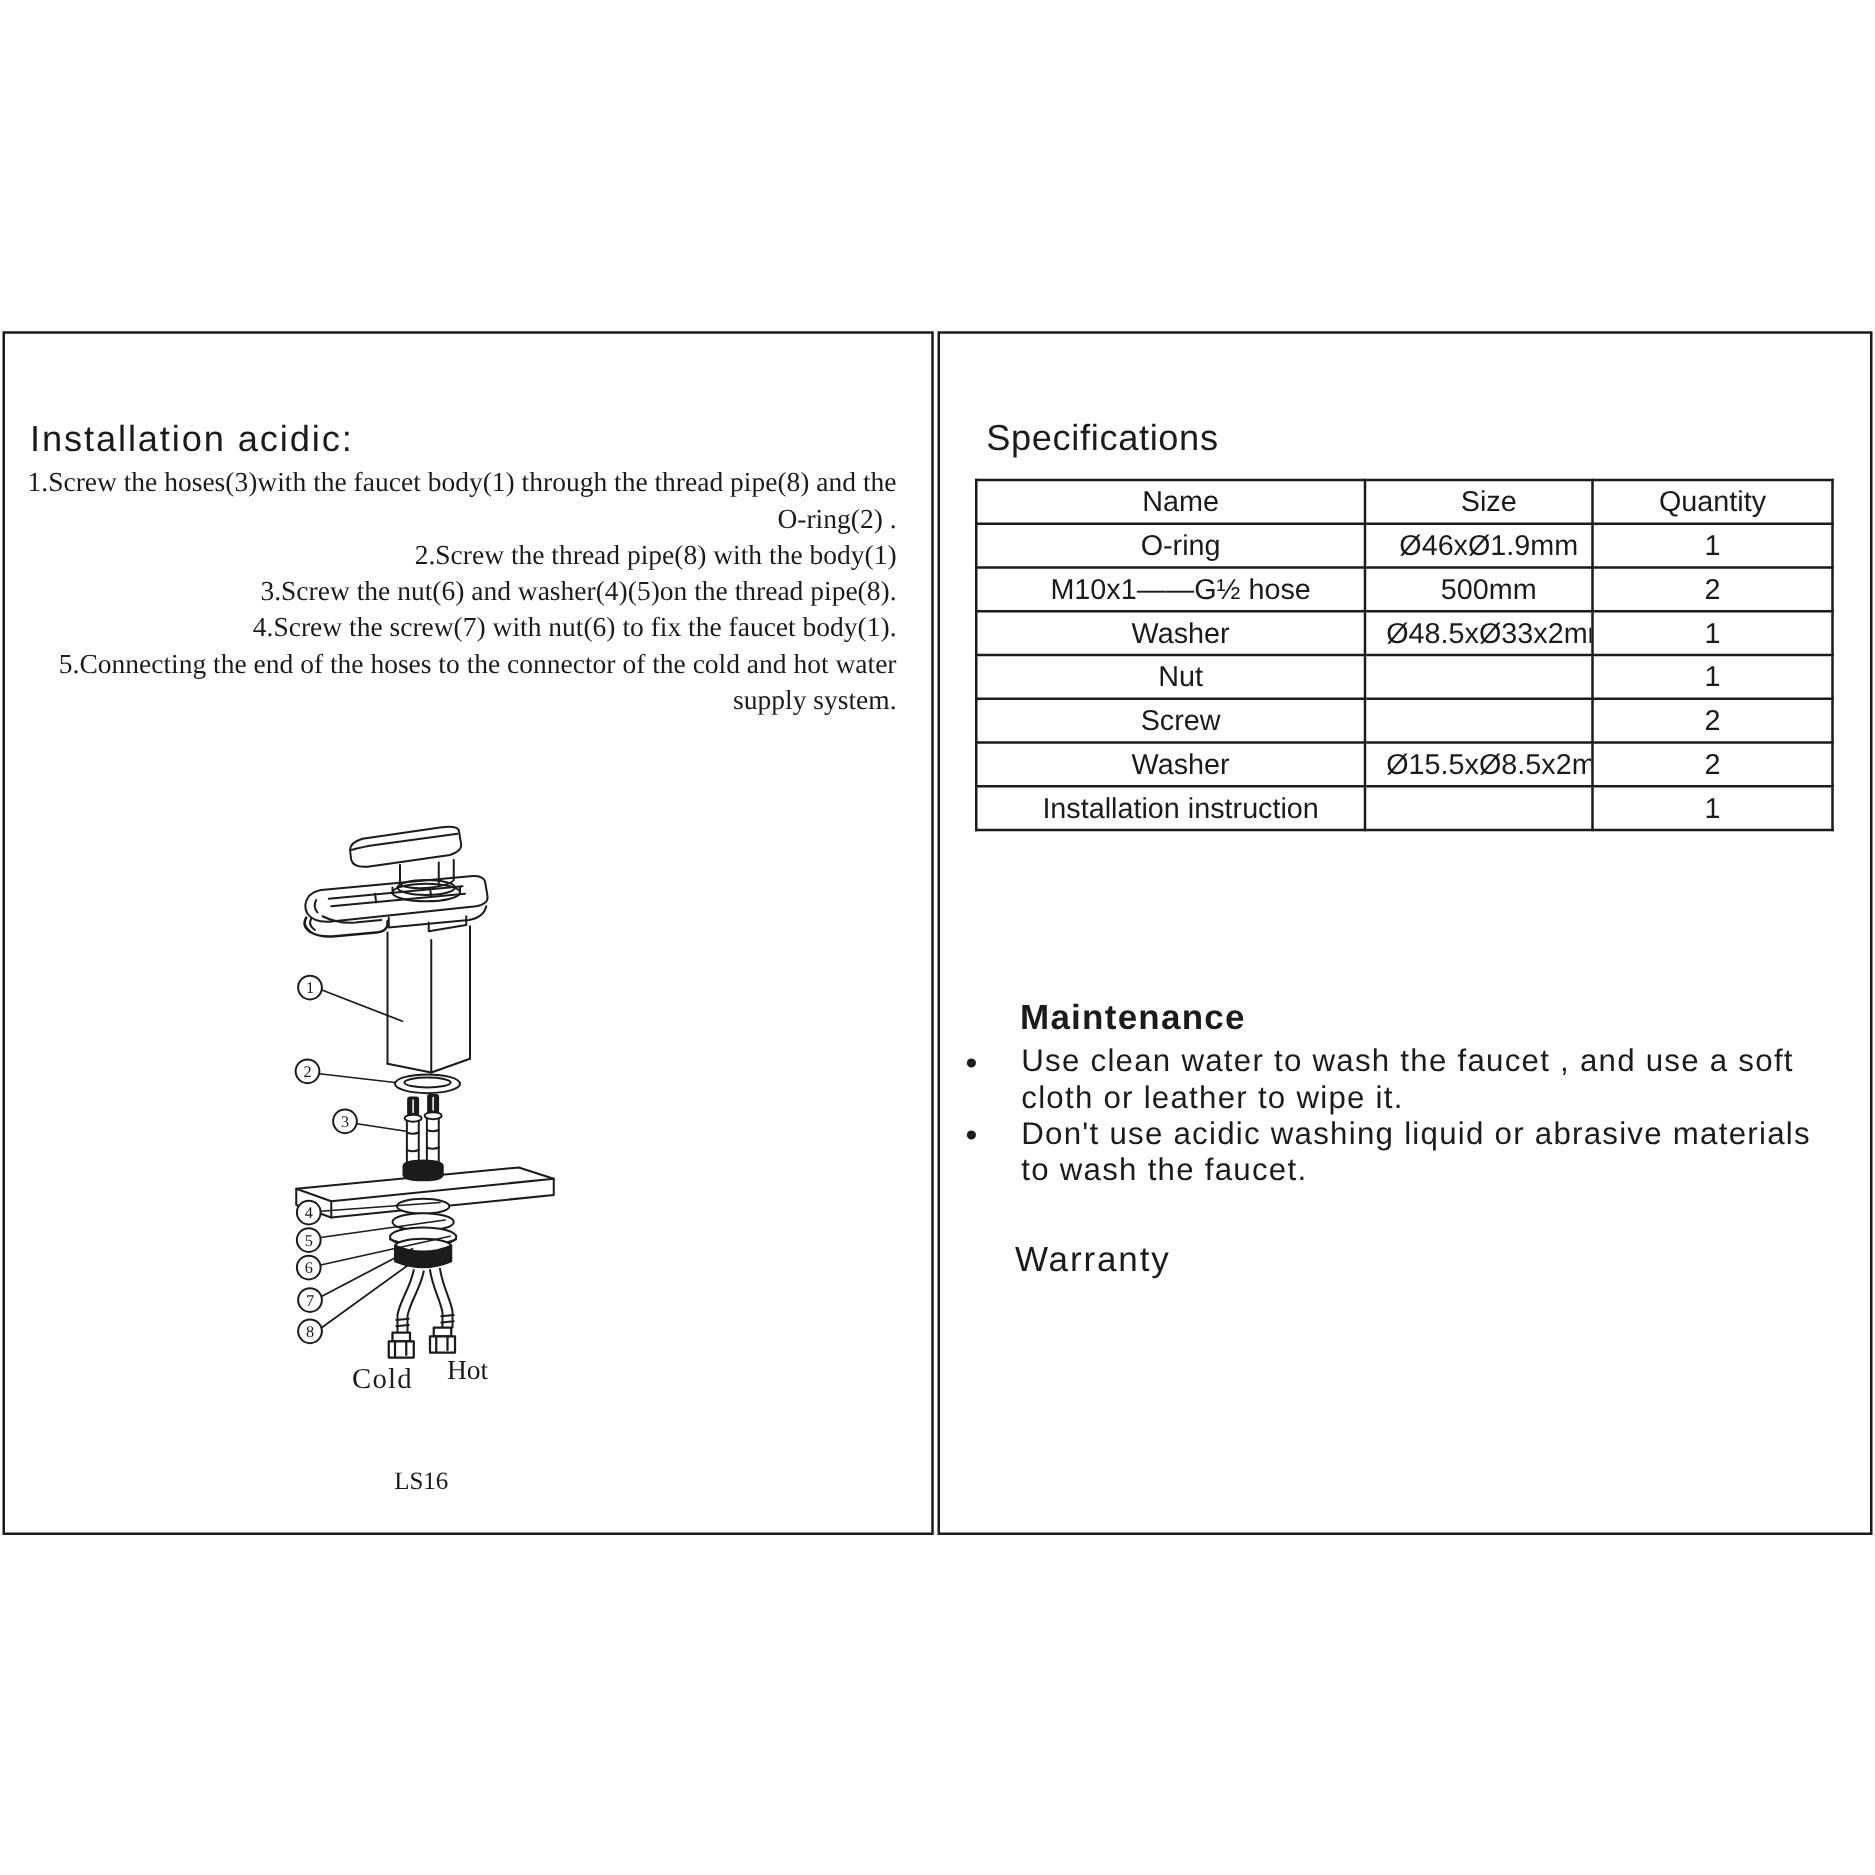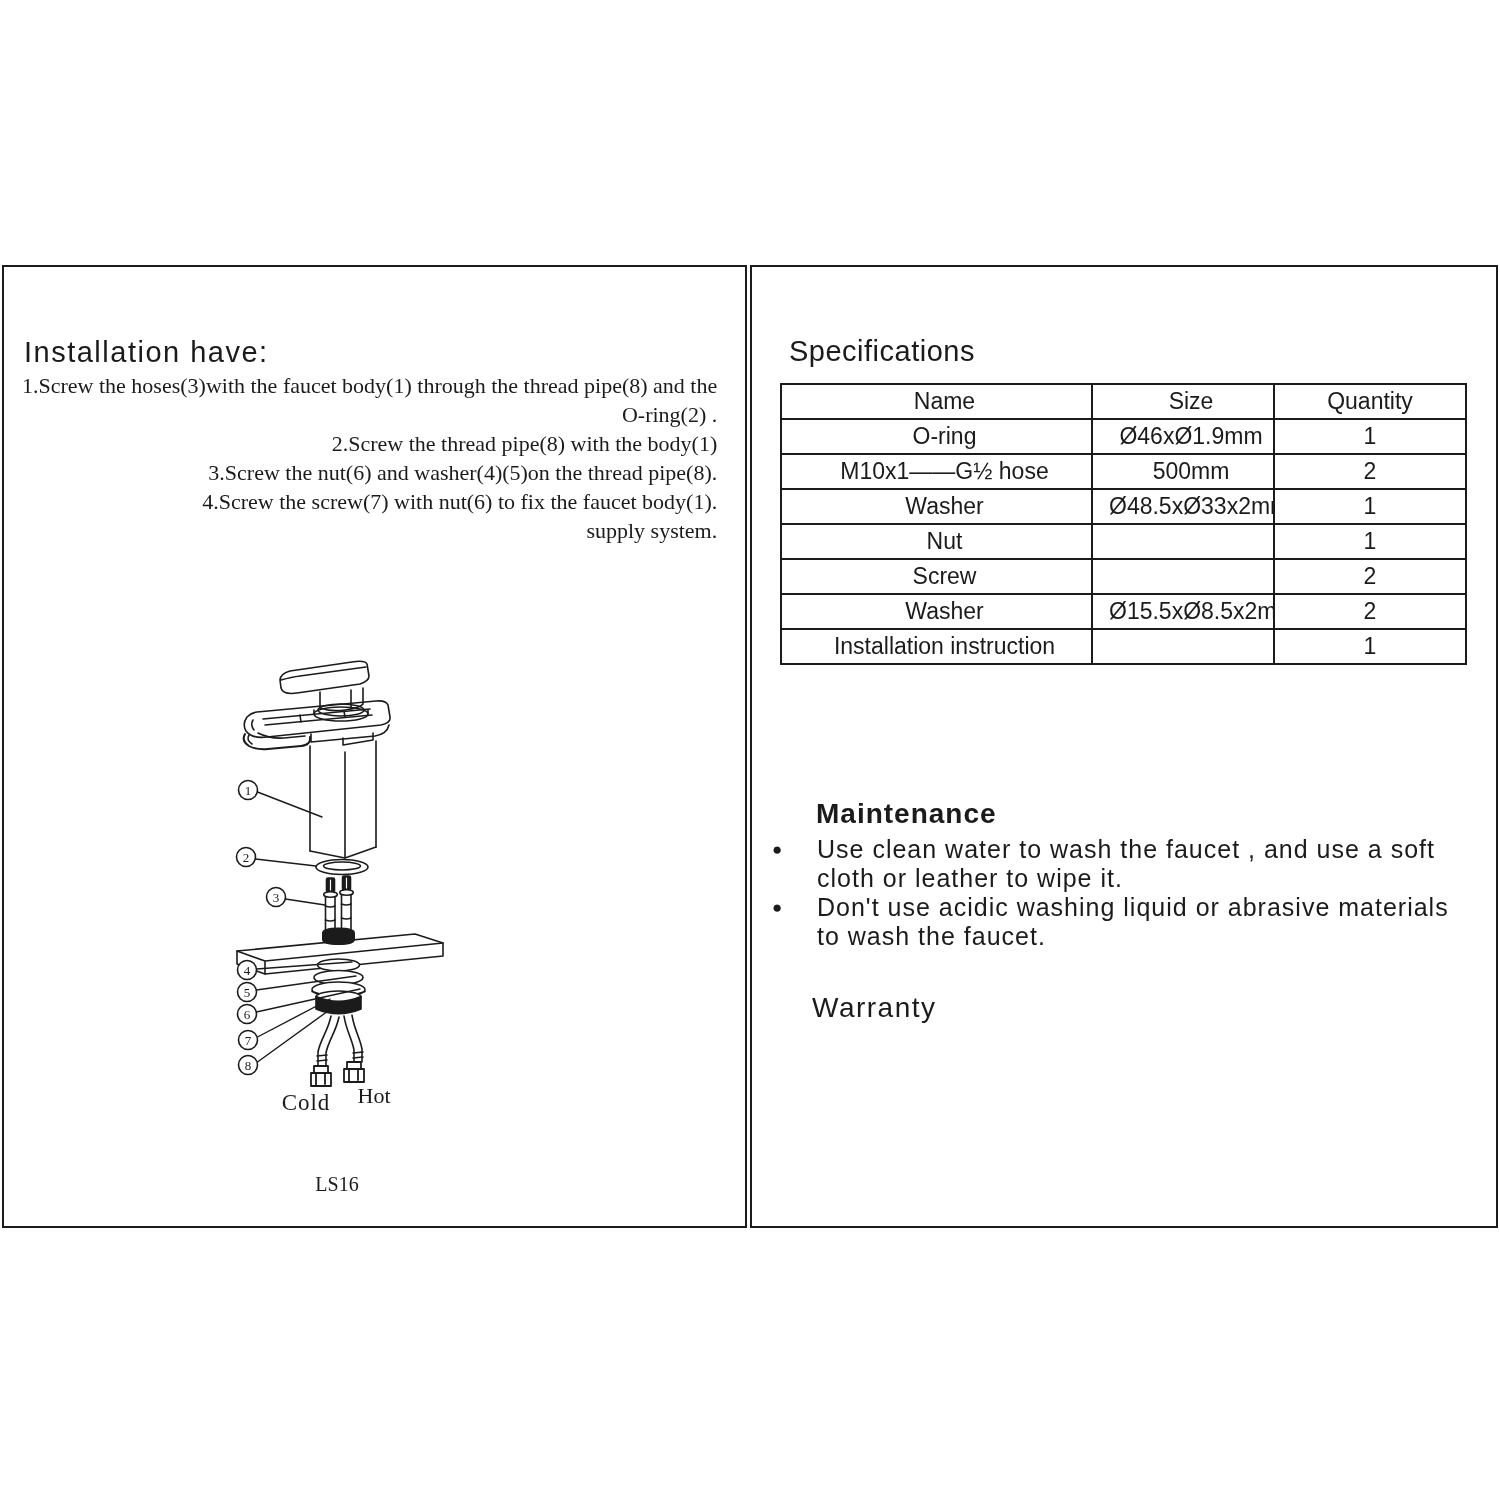--- a/index.html
+++ b/index.html
@@ -57,28 +57,29 @@
   }
 </style>
 </head>
 <body>
 
 <div class="stage">
 
   <div class="panel panel-left"></div>
   <div class="panel panel-right"></div>
 
-  <h1 class="h-install">Installation have:</h1>
+  <h1 class="h-install">Installation acidic:</h1>
 
   <div class="steps">
     <div>1.Screw the hoses(3)with the faucet body(1) through the thread pipe(8) and the</div>
     <div>O-ring(2) .</div>
     <div>2.Screw the thread pipe(8) with the body(1)</div>
     <div>3.Screw the nut(6) and washer(4)(5)on the thread pipe(8).</div>
     <div>4.Screw the screw(7) with nut(6) to fix the faucet body(1).</div>
+    <div>5.Connecting the end of the hoses to the connector of the cold and hot water</div>
     <div>supply system.</div>
   </div>
 
   <svg class="diagram" viewBox="215 640 350 570" xmlns="http://www.w3.org/2000/svg">
     <g stroke="#1b1b1b" fill="none" stroke-width="1.6" stroke-linejoin="round" stroke-linecap="round">
 
       <g>
 
         <path d="M281,688 L280,680 Q280,674 290,671 L352,662 Q365,660 367,664 L369,676 Q369,681 360,684 L297,693 Q283,695 281,688 Z"></path>
         <path d="M281,680 Q292,677 300,676 L366,667"></path>

